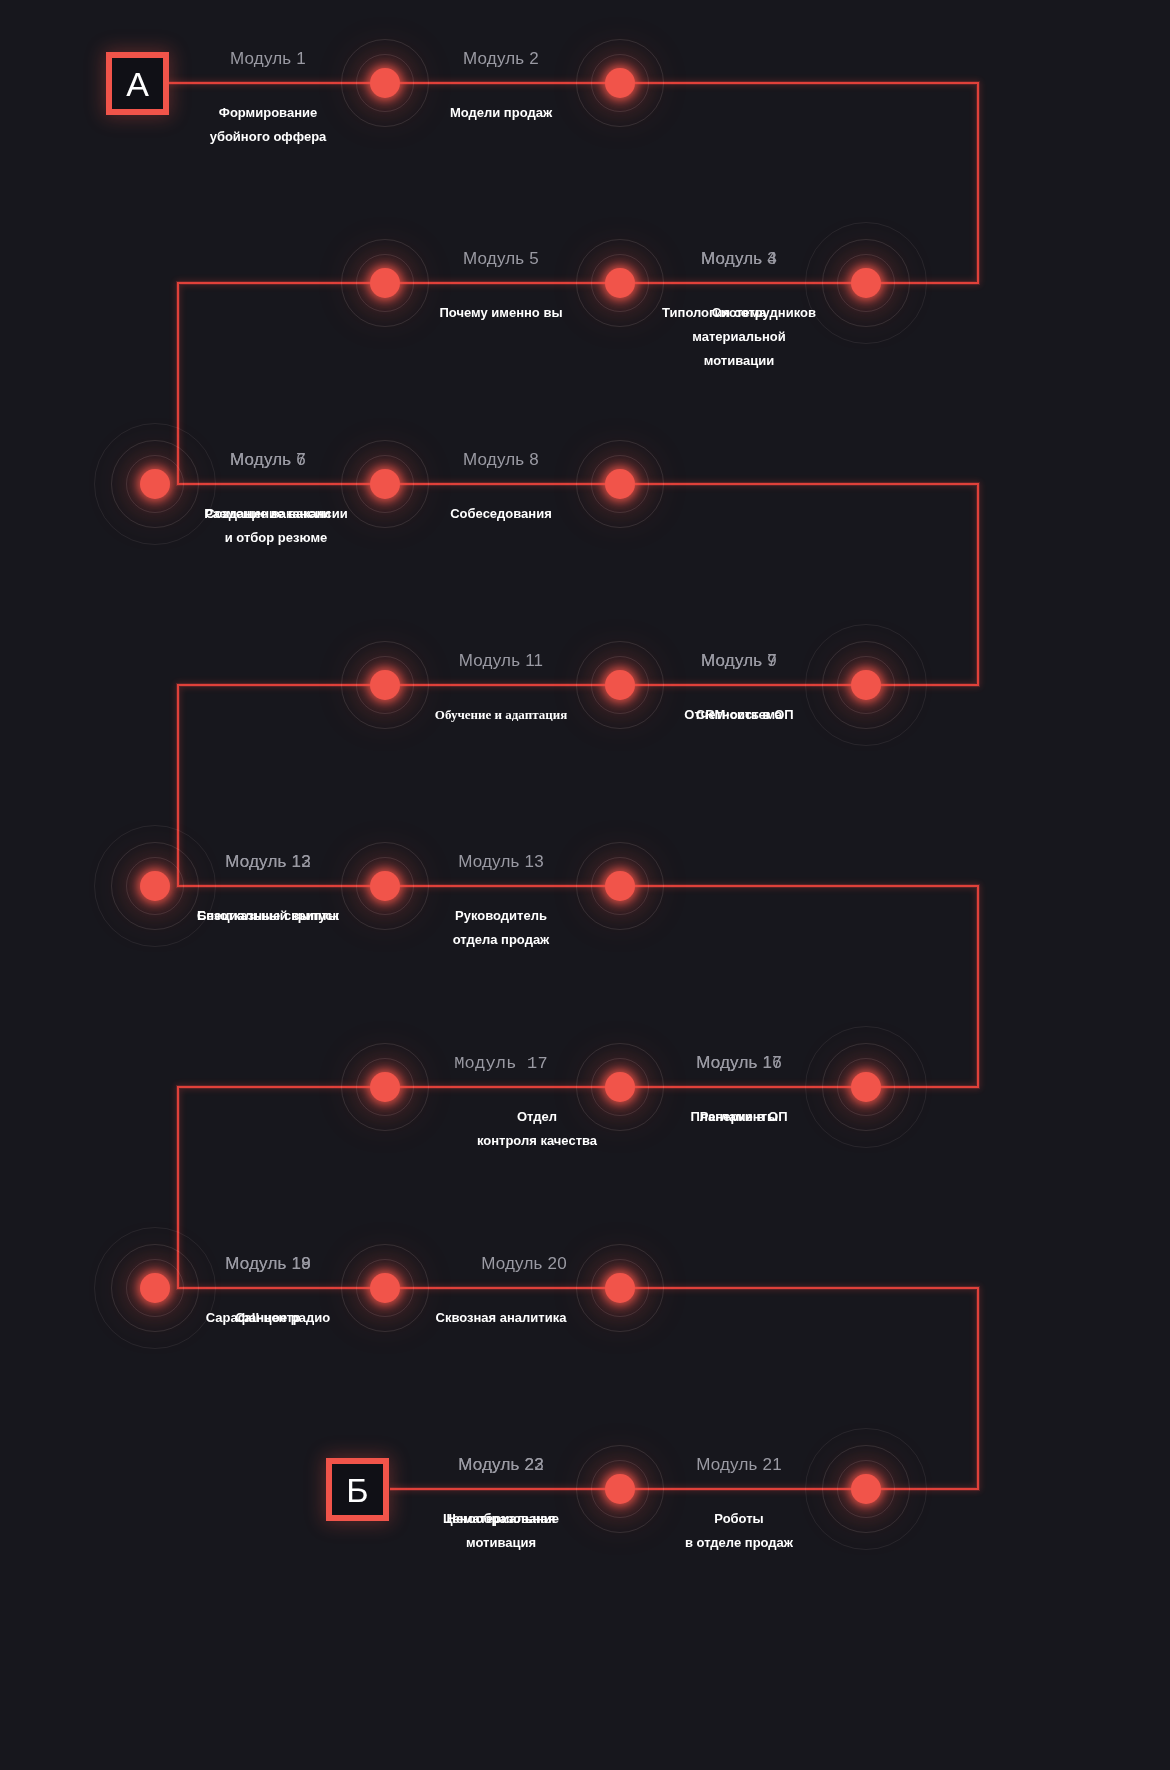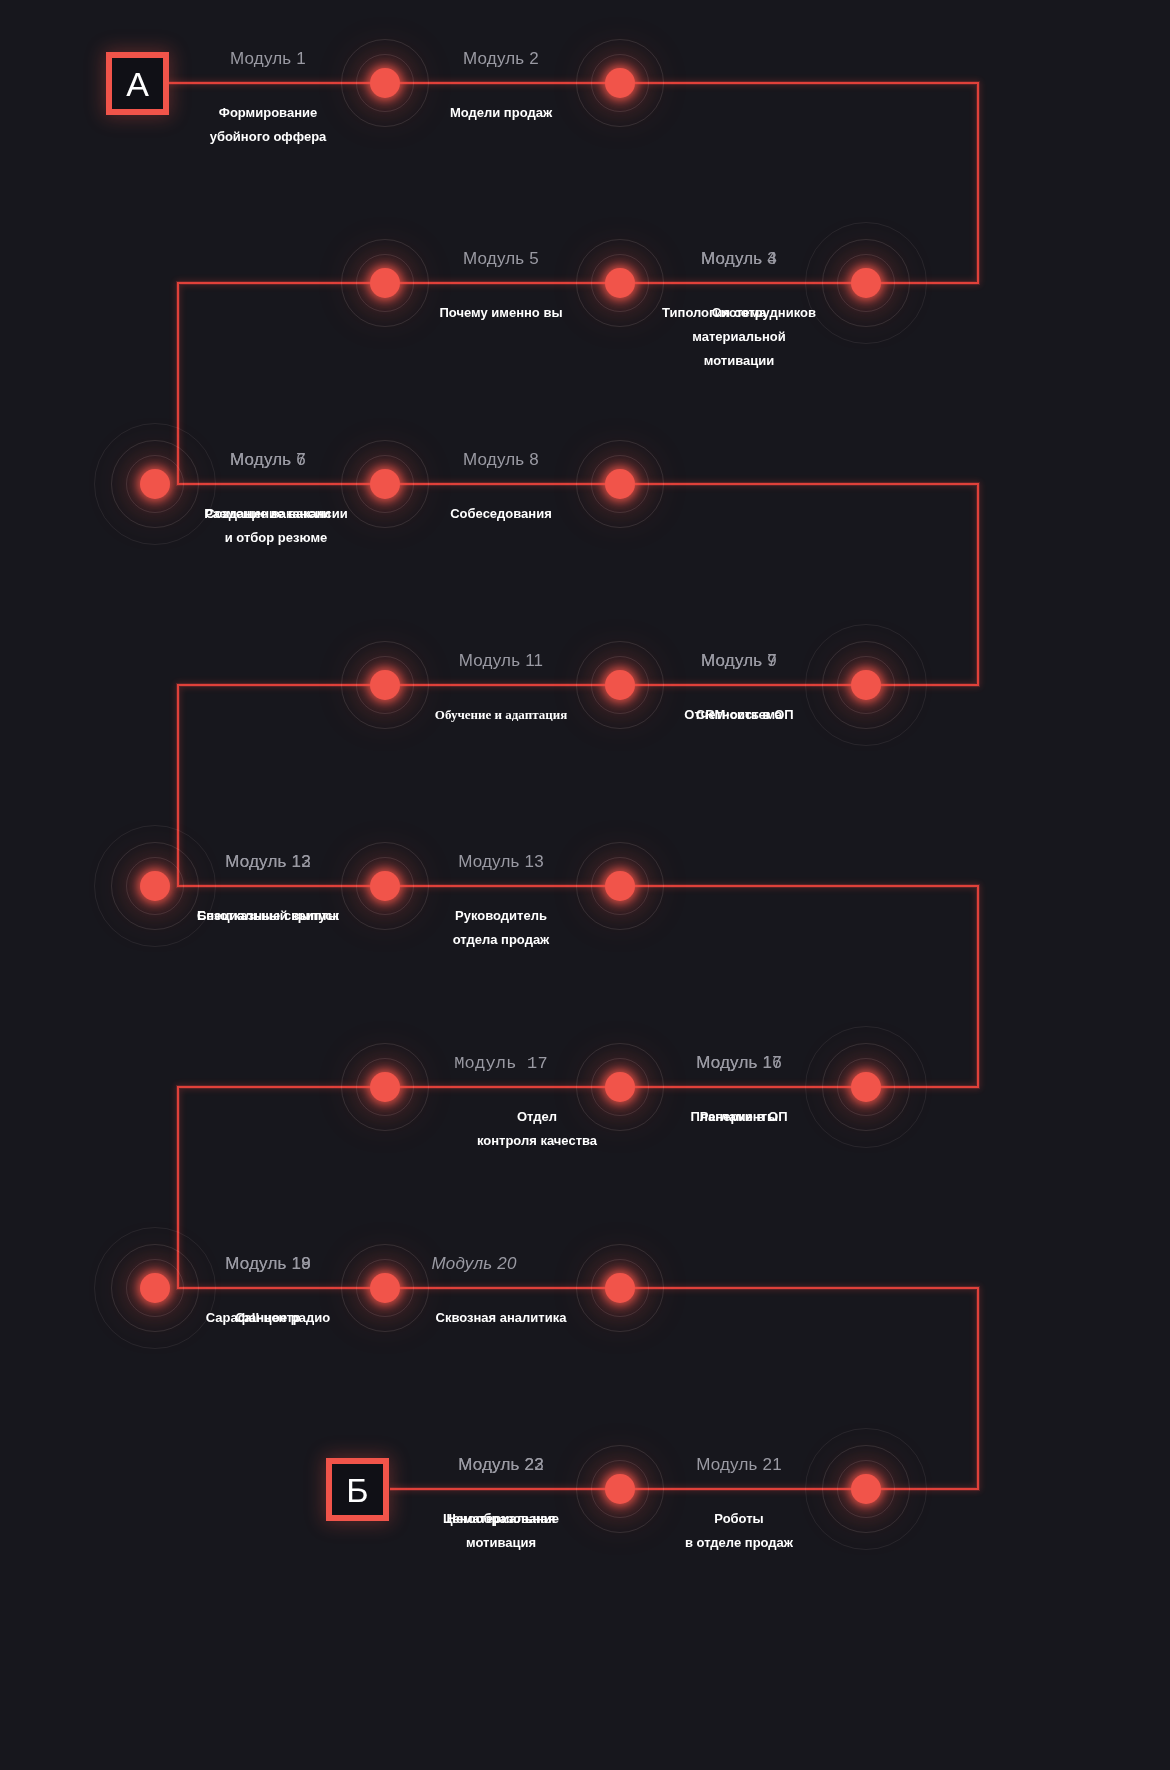--- a/index.html
+++ b/index.html
@@ -261,21 +261,21 @@
         <div class="ring r1"></div>
         <div class="dot"></div>
       </div>
       <div class="mod-label" style="left: 268px; top: 1274px;">Модуль 19</div>
       <div class="mod-title" style="left: 268px; top: 1306px;">Call-центр</div>
       <div class="node" style="left: 620px; top: 1288px;">
         <div class="ring r2"></div>
         <div class="ring r1"></div>
         <div class="dot"></div>
       </div>
-      <div class="mod-label" style="left: 474px; top: 1274px; font-style: italic;">Модуль 20</div>
+      <div class="mod-label" style="left: 524px; top: 1274px;">Модуль 20</div>
       <div class="mod-title" style="left: 501px; top: 1306px;">Сквозная аналитика</div>
       <div class="node" style="left: 866px; top: 1489px;">
         <div class="ring r3"></div>
         <div class="ring r2"></div>
         <div class="ring r1"></div>
         <div class="dot"></div>
       </div>
       <div class="mod-label" style="left: 739px; top: 1475px;">Модуль 21</div>
       <div class="mod-title" style="left: 739px; top: 1507px;">Роботы
 в отделе продаж</div>

